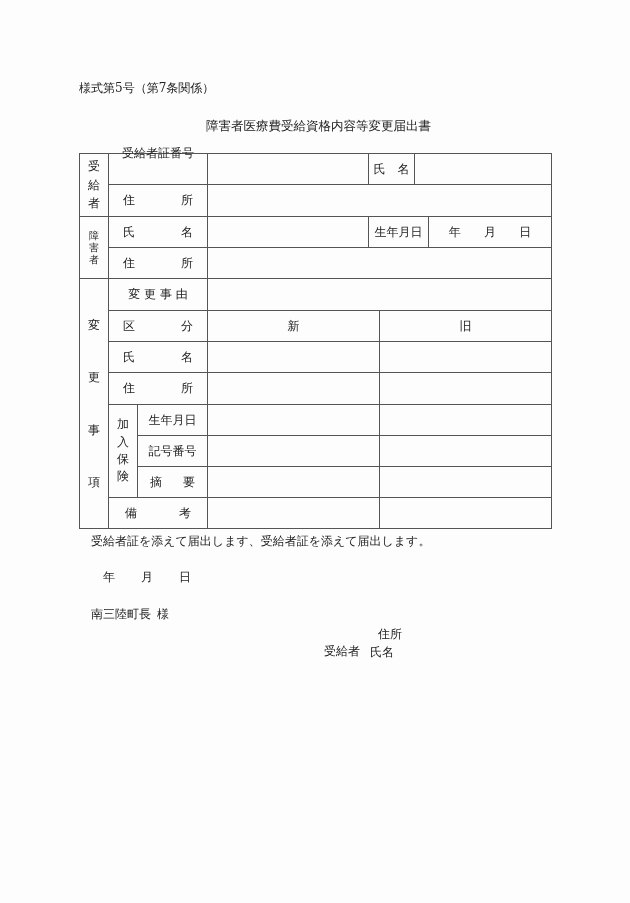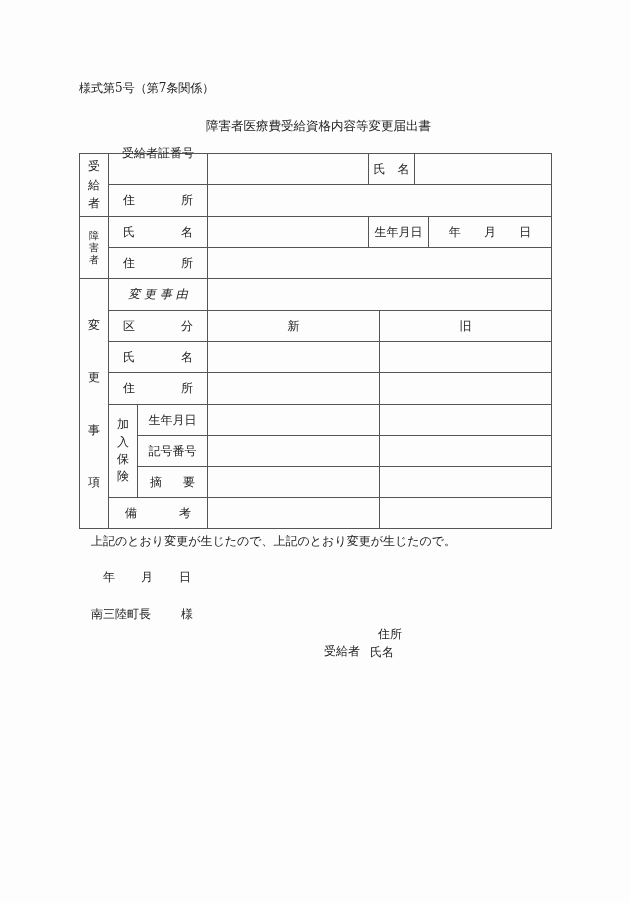--- a/index.html
+++ b/index.html
@@ -95,21 +95,21 @@
   <span>所</span>
 </div>
 <div class="field" style="left:208px;top:248px;width:343px;height:30px;"></div>
 
 <div class="cell vert" style="left:80px;top:279px;width:28px;height:249px;justify-content:space-evenly;line-height:1;">
   <span>変</span>
   <span>更</span>
   <span>事</span>
   <span>項</span>
 </div>
-<div class="cell" style="left:109px;top:279px;width:98px;height:31px;font-style:italic;">変 更 事 由</div>
+<div class="cell" style="left:109px;top:279px;width:98px;height:31px;">変 更 事 由</div>
 <div class="field" style="left:208px;top:279px;width:343px;height:31px;"></div>
 
 <div class="cell spread" style="left:109px;top:311px;width:98px;height:30px;">
   <span>区</span>
   <span>分</span>
 </div>
 <div class="cell" style="left:208px;top:311px;width:171px;height:30px;">新</div>
 <div class="cell" style="left:380px;top:311px;width:171px;height:30px;">旧</div>
 
 <div class="cell spread" style="left:109px;top:342px;width:98px;height:30px;">
@@ -147,28 +147,28 @@
 <div class="field" style="left:208px;top:467px;width:171px;height:30px;"></div>
 <div class="field" style="left:380px;top:467px;width:171px;height:30px;"></div>
 
 <div class="cell spread" style="left:109px;top:498px;width:98px;height:30px;padding:0 16px;">
   <span>備</span>
   <span>考</span>
 </div>
 <div class="field" style="left:208px;top:498px;width:171px;height:30px;"></div>
 <div class="field" style="left:380px;top:498px;width:171px;height:30px;"></div>
 
-<div class="abs" style="left:91px;top:533px;">上記のとおり変更が生じたので、上記のとおり変更が生じたので。</div>
+<div class="abs" style="left:91px;top:533px;">受給者証を添えて届出します、受給者証を添えて届出します。</div>
 
 <div class="abs" style="left:103px;top:569px;display:flex;gap:26px;">
   <span>年</span>
   <span>月</span>
   <span>日</span>
 </div>
 
-<div class="abs" style="left:91px;top:606px;display:flex;gap:30px;">
+<div class="abs" style="left:91px;top:606px;display:flex;gap:6px;">
   <span>南三陸町長</span>
   <span>様</span>
 </div>
 
 <div class="abs" style="left:378px;top:626px;">住所</div>
 <div class="abs" style="left:324px;top:643px;">受給者</div>
 <div class="abs" style="left:370px;top:644px;">氏名</div>
 
 </body></html>

